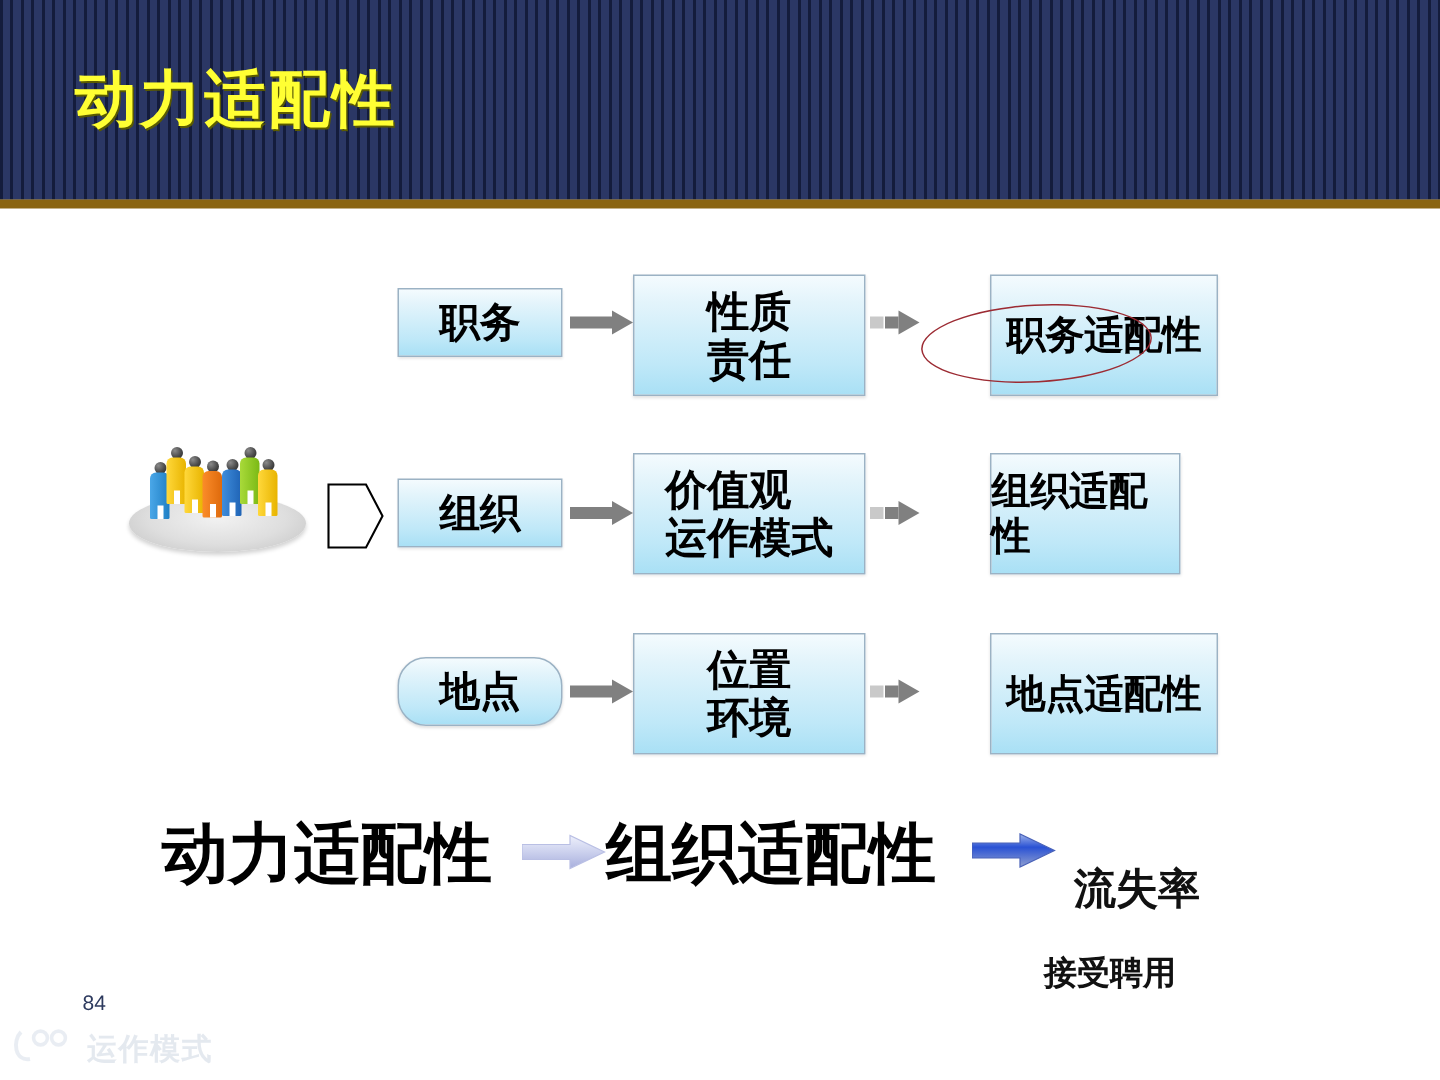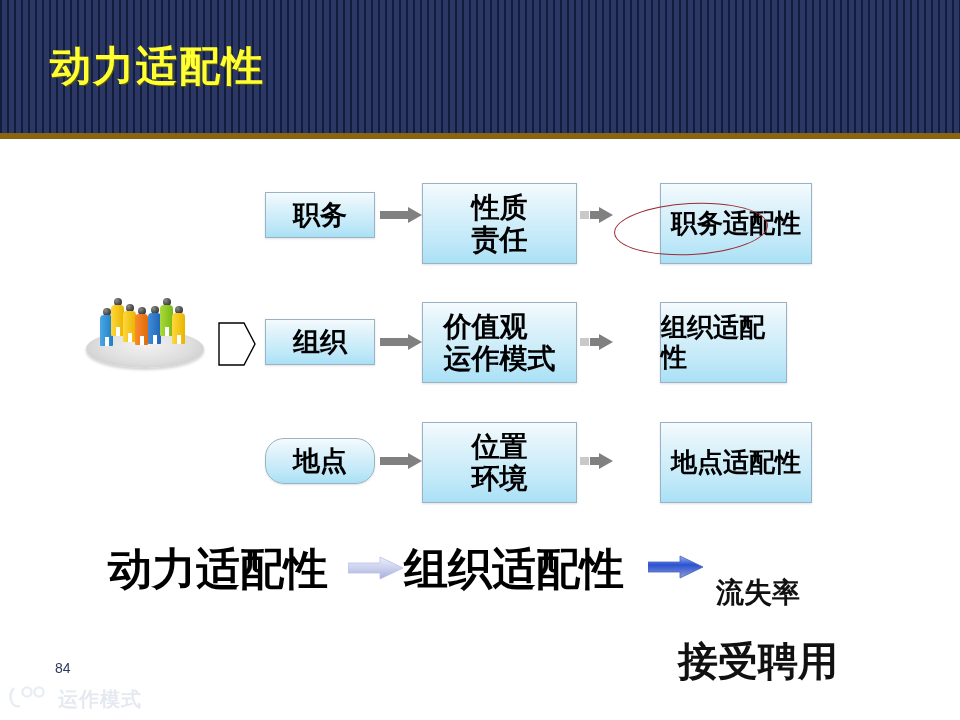--- a/index.html
+++ b/index.html
@@ -254,21 +254,21 @@
           <stop offset="0%" stop-color="#9fb4ea"></stop>
           <stop offset="40%" stop-color="#2a52d4"></stop>
           <stop offset="100%" stop-color="#8f9fd0"></stop>
         </linearGradient>
       </defs>
       <polygon points="0,8 32,8 32,2 55,13 32,24 32,18 0,18" fill="url(#blu)" stroke="#4a62b8" stroke-width="0.8"></polygon>
     </svg>
   </div>
 
   <div class="outcome" style="left:658px;top:574px;width:200px;font-size:28px;">流失率</div>
-  <div class="outcome" style="left:658px;top:634px;width:200px;font-size:40px;">接受聘用</div>
+  <div class="outcome" style="left:640px;top:634px;width:200px;font-size:22px;">接受聘用</div>
 
   <div class="page-num">84</div>
 
   <div class="watermark">
     <span>
       <svg width="44" height="26" viewBox="0 0 44 26">
         <path d="M6 4 C0 10, 2 24, 12 22" stroke="#b9c6d8" stroke-width="2.6" fill="none"></path>
         <circle cx="19" cy="8" r="4.6" fill="none" stroke="#b9c6d8" stroke-width="2.4"></circle>
         <circle cx="31" cy="8" r="4.6" fill="none" stroke="#b9c6d8" stroke-width="2.4"></circle>
       </svg>

